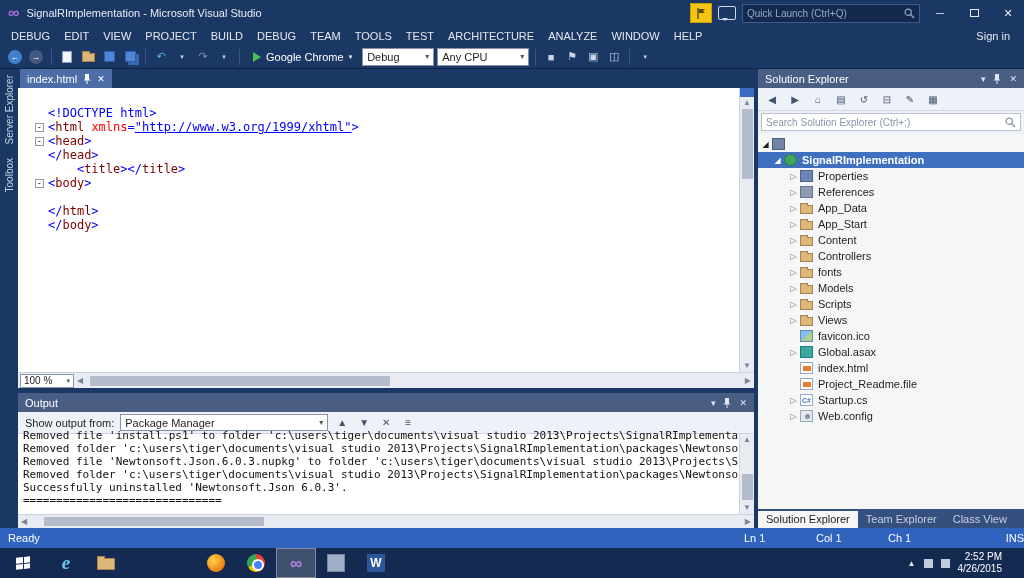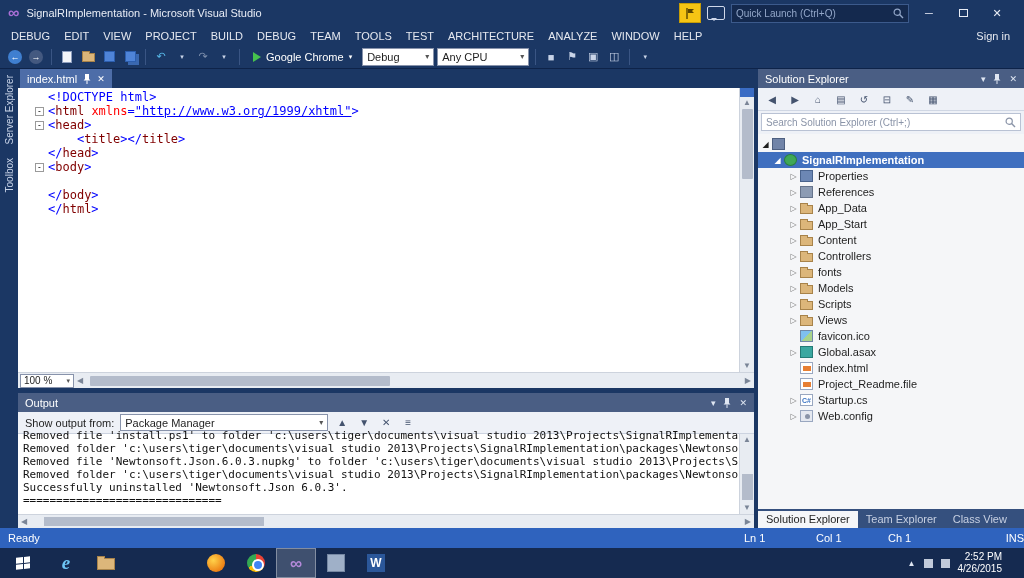--- a/index.html
+++ b/index.html
@@ -4,21 +4,21 @@
 <style>
   *{margin:0;padding:0;box-sizing:border-box}
   html,body{width:1024px;height:578px;overflow:hidden}
   body{font-family:"Liberation Sans",sans-serif;font-size:11px;background:#1b3764;color:#1e1e1e}
   .app{width:1024px;height:578px;display:flex;flex-direction:column}
 
   
   .titlebar{height:26px;background:#1b3764;display:flex;align-items:center;padding:0 0 0 8px;color:#fff;flex:0 0 auto}
   .vs-logo{color:#b4 6fd8;color:#a96fd6;font-size:16px;font-weight:bold;margin-right:7px;line-height:1}
   .win-title{font-size:11px;color:#e8ecf5;white-space:nowrap}
-  .title-right{margin-left:auto;display:flex;align-items:center;gap:6px;padding-right:13px}
+  .title-right{margin-left:auto;display:flex;align-items:center;gap:6px;padding-right:2px}
   .flag-btn{width:22px;height:20px;background:#f6c514;border:1px solid #c79d06;display:flex;align-items:center;justify-content:center;cursor:pointer}
   .bubble-btn{width:18px;height:14px;border:1px solid #cfd8ea;border-radius:2px;position:relative;background:transparent}
   .bubble-btn::after{content:'';position:absolute;left:3px;bottom:-5px;border:3px solid transparent;border-top-color:#cfd8ea}
   .quick-launch{width:178px;height:19px;background:#14294e;border:1px solid #3c5a8c;display:flex;align-items:center;padding:0 4px}
   .quick-launch input{flex:1;background:transparent;border:none;outline:none;color:#cdd8ec;font-size:10px;font-family:"Liberation Sans",sans-serif}
   .quick-launch input::placeholder{color:#93a7c9}
   .winbtn{width:28px;height:22px;display:flex;align-items:center;justify-content:center;color:#e8ecf5;font-size:11px;cursor:pointer}
   .maxbox{width:9px;height:8px;border:1px solid #e8ecf5;display:inline-block}
 
   
@@ -48,21 +48,21 @@
   .main{flex:1;display:flex;min-height:0;background:#1b3764}
   .left-strip{width:18px;background:#1b3764;display:flex;flex-direction:column;align-items:center;padding-top:6px;gap:14px;flex:0 0 auto}
   .vtab{writing-mode:vertical-rl;transform:rotate(180deg);font-size:10px;color:#c9d4e8;cursor:pointer;white-space:nowrap}
 
   .center{width:736px;display:flex;flex-direction:column;min-height:0}
   .doc-tabs{height:19px;display:flex;align-items:flex-end;padding-left:2px}
   .doc-tab{background:#4d6da8;color:#fff;height:19px;display:flex;align-items:center;gap:6px;padding:0 7px;font-size:11px;cursor:pointer}
   .doc-tab .x{font-size:9px;cursor:pointer}
 
   .editor{flex:1;background:#fff;display:flex;min-height:0}
-  .code-area{flex:1;overflow:hidden;padding-top:2px}
+  .code-area{flex:1;overflow:hidden;padding-top:18px}
   .code-row{display:flex;height:14px;align-items:center}
   .fold-margin{width:30px;flex:0 0 auto;display:flex;justify-content:flex-end;padding-right:4px}
   .fold-box{width:9px;height:9px;border:1px solid #9a9a9a;background:#fff;font-size:8px;line-height:7px;text-align:center;color:#000;cursor:pointer;font-family:"DejaVu Sans Mono",monospace}
   .code-text{font-family:"DejaVu Sans Mono",monospace;font-size:12px;white-space:pre}
   .c-b{color:#0000ff}.c-m{color:#800000}.c-r{color:#ff0000}.c-p{color:#000}
   .c-u{color:#0000ff;text-decoration:underline}
 
   .vscroll{width:15px;background:#e8ecf2;border-left:1px solid #cdd3dd;display:flex;flex-direction:column;align-items:center;flex:0 0 auto}
   .split-grip{width:100%;height:9px;background:#3a6cc4;cursor:row-resize}
   .sc-arrow{color:#7a8597;font-size:8px;height:12px;line-height:12px;cursor:pointer}
@@ -288,43 +288,43 @@
               <span class="code-text"><span class="seg c-b">&lt;</span><span class="seg c-m">html</span><span class="seg c-p"> </span><span class="seg c-r">xmlns</span><span class="seg c-b">=</span><span class="seg c-u">"http://www.w3.org/1999/xhtml"</span><span class="seg c-b">&gt;</span></span>
             </div>
             <div class="code-row">
               <div class="fold-margin">
                 <span class="fold-box">-</span>
               </div>
               <span class="code-text"><span class="seg c-b">&lt;</span><span class="seg c-m">head</span><span class="seg c-b">&gt;</span></span>
             </div>
             <div class="code-row">
               <div class="fold-margin"></div>
+              <span class="code-text"><span class="seg c-b">&lt;/</span><span class="seg c-m">head</span><span class="seg c-b">&gt;</span></span>
+            </div>
+            <div class="code-row">
+              <div class="fold-margin"></div>
               <span class="code-text"><span class="seg c-p">    </span><span class="seg c-b">&lt;</span><span class="seg c-m">title</span><span class="seg c-b">&gt;&lt;/</span><span class="seg c-m">title</span><span class="seg c-b">&gt;</span></span>
-            </div>
-            <div class="code-row">
-              <div class="fold-margin"></div>
-              <span class="code-text"><span class="seg c-b">&lt;/</span><span class="seg c-m">head</span><span class="seg c-b">&gt;</span></span>
             </div>
             <div class="code-row">
               <div class="fold-margin">
                 <span class="fold-box">-</span>
               </div>
               <span class="code-text"><span class="seg c-b">&lt;</span><span class="seg c-m">body</span><span class="seg c-b">&gt;</span></span>
             </div>
             <div class="code-row">
               <div class="fold-margin"></div>
               <span class="code-text"></span>
             </div>
             <div class="code-row">
               <div class="fold-margin"></div>
+              <span class="code-text"><span class="seg c-b">&lt;/</span><span class="seg c-m">html</span><span class="seg c-b">&gt;</span></span>
+            </div>
+            <div class="code-row">
+              <div class="fold-margin"></div>
               <span class="code-text"><span class="seg c-b">&lt;/</span><span class="seg c-m">body</span><span class="seg c-b">&gt;</span></span>
-            </div>
-            <div class="code-row">
-              <div class="fold-margin"></div>
-              <span class="code-text"><span class="seg c-b">&lt;/</span><span class="seg c-m">html</span><span class="seg c-b">&gt;</span></span>
             </div>
           </div>
         <div class="vscroll">
           <div class="split-grip"></div>
           <span class="sc-arrow">▲</span>
           <div class="v-thumb"></div>
           <div class="vspacer"></div>
           <span class="sc-arrow">▼</span>
         </div>
       </div>

